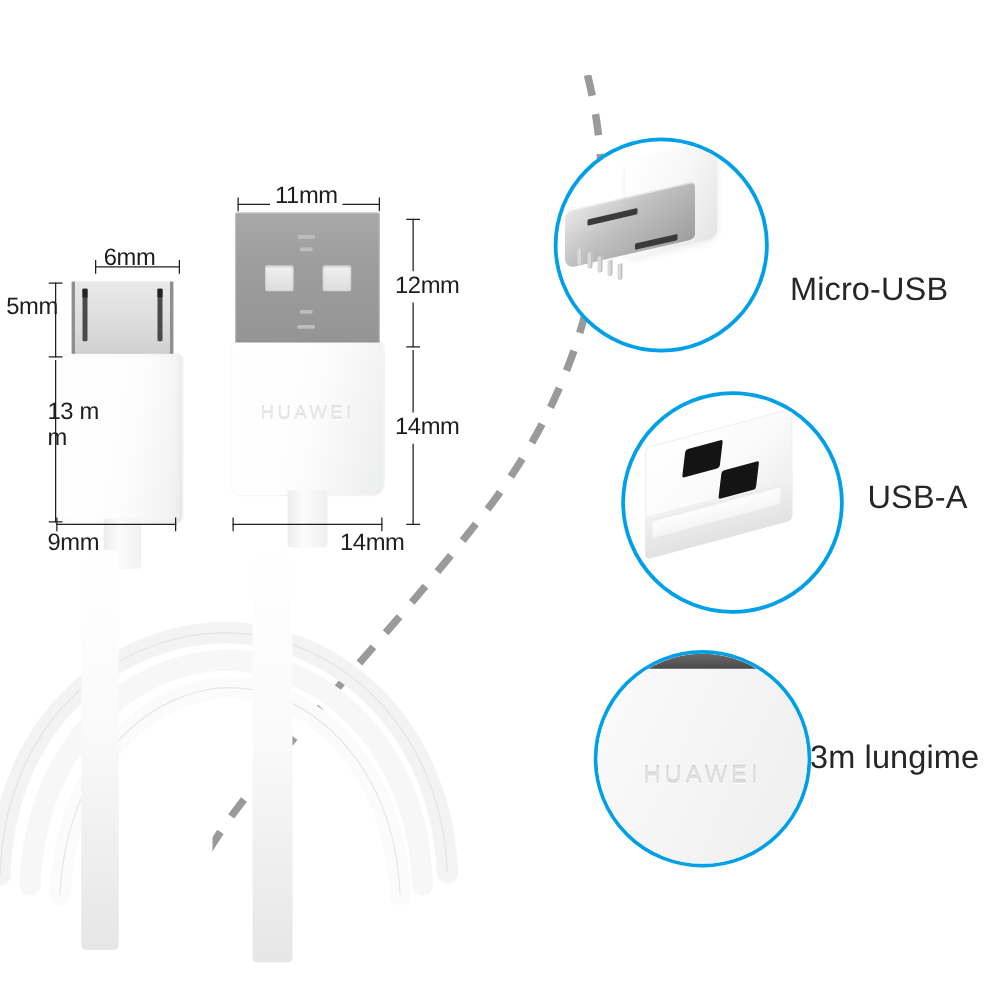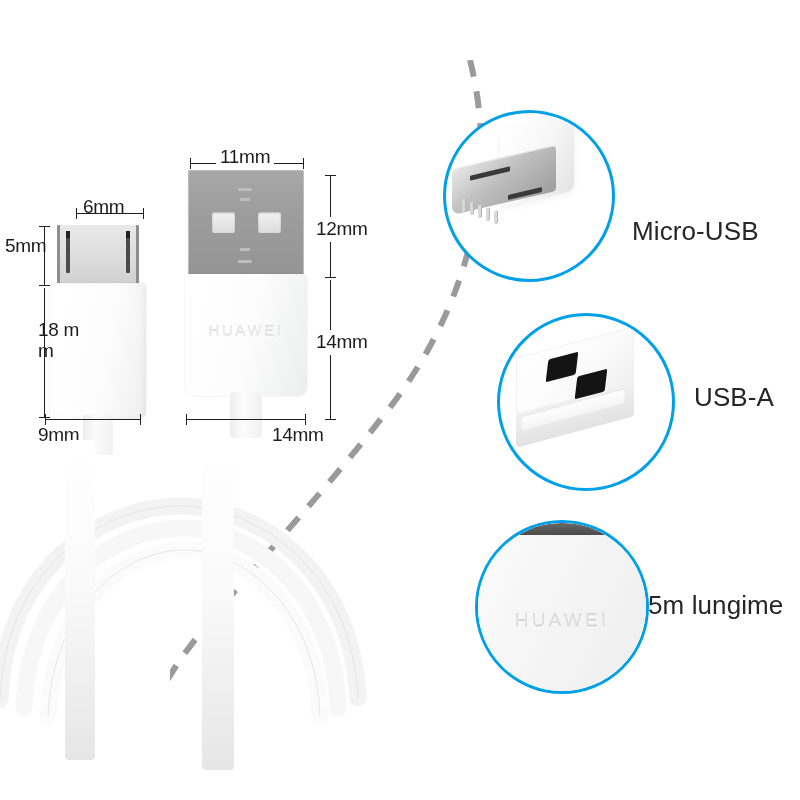--- a/index.html
+++ b/index.html
@@ -167,21 +167,21 @@
   <div class="cap-h" style="left:143px;top:208px;"></div>
   <div class="dimtext" style="left:83px;top:197px;">6mm</div>
 
   <div class="vline" style="left:44px;top:226px;height:60px;"></div>
   <div class="cap-v" style="left:39px;top:226px;"></div>
   <div class="cap-v" style="left:39px;top:285px;"></div>
   <div class="dimtext" style="left:5px;top:236px;">5mm</div>
 
   <div class="vline" style="left:44px;top:288px;height:130px;"></div>
   <div class="cap-v" style="left:39px;top:417px;"></div>
-  <div class="dimtext" style="left:38px;top:320px;">18 m
+  <div class="dimtext" style="left:38px;top:320px;">13 m
 m</div>
 
   <div class="hline" style="left:45px;top:419px;width:96px;"></div>
   <div class="cap-h" style="left:45px;top:414px;"></div>
   <div class="cap-h" style="left:140px;top:414px;"></div>
   <div class="dimtext" style="left:38px;top:425px;">9mm</div>
 
   <div id="usbDrawing" class="abs">
     <div class="ua-metal">
       <span class="ua-notch" style="left:50px;top:18px;width:14px;"></span>
@@ -263,16 +263,16 @@
     </div>
     <div class="clabel" style="left:694px;top:382px;text-align:right;">USB-A</div>
   </div>
 
   <div class="callout">
     <div class="circle" style="left:475px;top:520px;width:168px;height:168px;">
       <span class="p3-face"></span>
       <span class="p3-edge"></span>
       <span class="p3-logo">HUAWEI</span>
     </div>
-    <div class="clabel" style="left:648px;top:590px;">5m lungime</div>
+    <div class="clabel" style="left:648px;top:590px;">3m lungime</div>
   </div>
 
 </div>
 
 </body></html>

